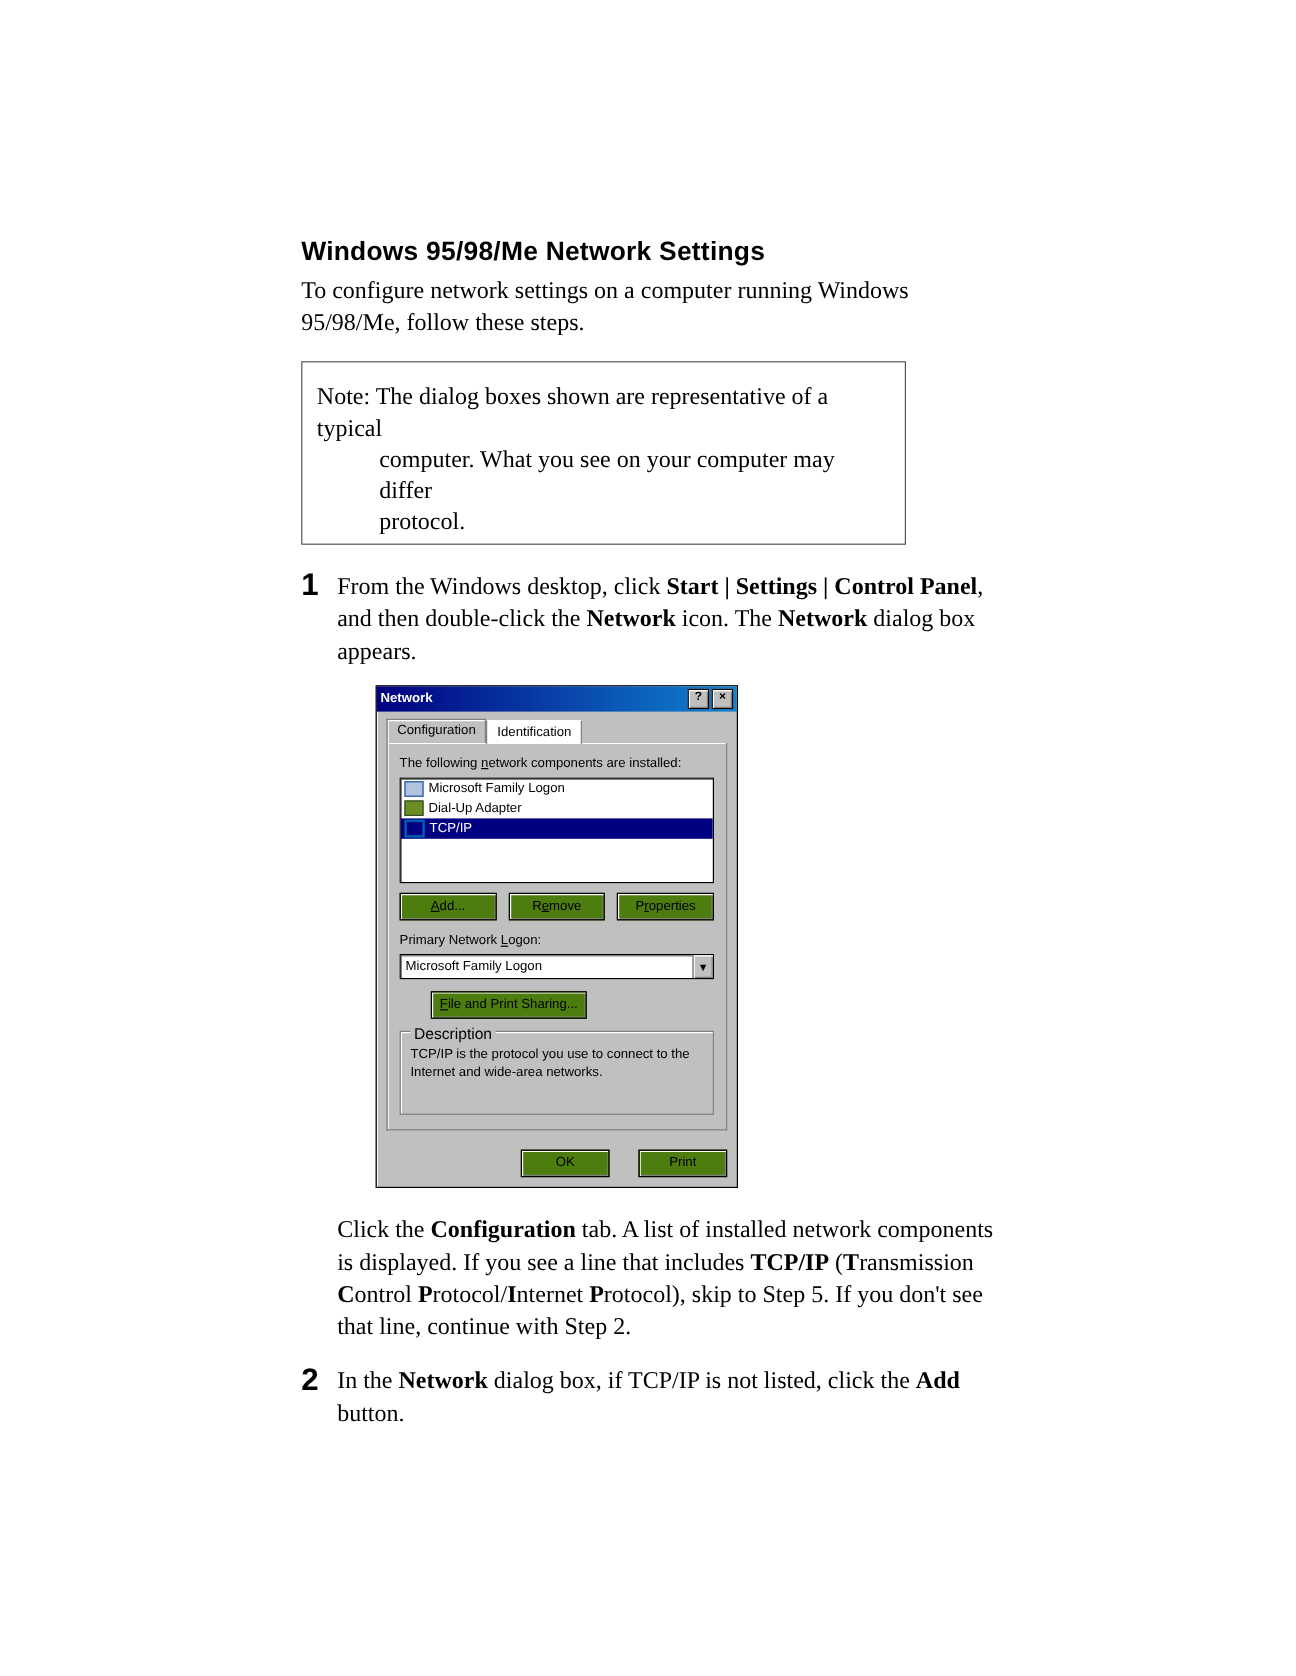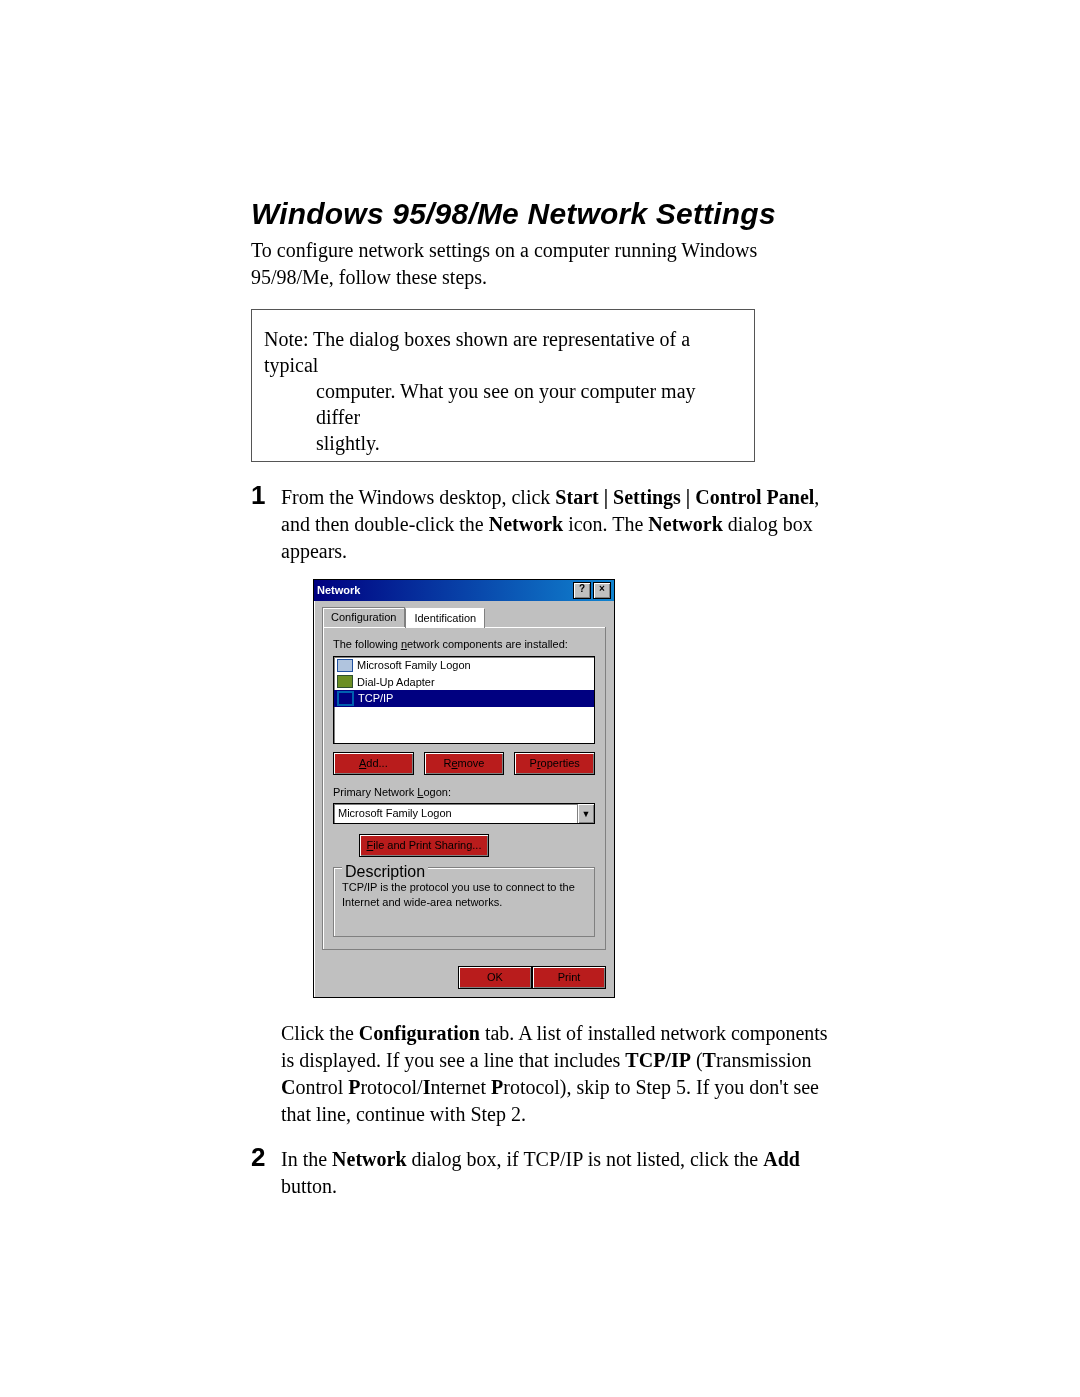--- a/index.html
+++ b/index.html
@@ -3,21 +3,21 @@
 <meta charset="utf-8">
 <style>
   html,body{margin:0;padding:0;background:#fff;}
   .page{
     width:1080px;height:1397px;position:relative;
     font-family:"Times New Roman",Georgia,serif;color:#000;
   }
   .content{position:absolute;left:251px;top:197px;width:592px;}
   h2.heading{
     font-family:"Arial Black","Arial",sans-serif;font-weight:900;
-    font-style:italic;font-size:30px;margin:0 0 6px 0;letter-spacing:.2px;
+    font-size:22px;margin:0 0 6px 0;letter-spacing:.2px;
   }
   p.intro{font-size:20px;line-height:1.35;margin:0 0 18px 0;}
   .note{
     border:1px solid #555;padding:16px 10px 5px 12px;margin:4px 0 22px 0;
     width:480px;font-size:20px;line-height:1.3;
   }
   .note .indent{margin-left:52px;}
   .steps{list-style:none;padding:0;margin:0;}
   .step{position:relative;padding-left:30px;margin:0 0 18px 0;font-size:20px;line-height:1.35;}
   .step .num{
@@ -56,56 +56,56 @@
   .li{display:flex;align-items:center;gap:4px;padding:1px 3px;}
   .li .ic{width:14px;height:11px;display:inline-block;}
   .ic.client{background:#b0c4de;border:1px solid #2050a0;}
   .ic.adapter{background:#6b8e23;border:1px solid #2f4f2f;}
   .ic.proto{width:13px;height:11px;display:inline-block;
     border-left:2px solid #0060b0;border-right:2px solid #0060b0;
     border-top:2px solid #0060b0;border-bottom:2px solid #0060b0;
     border-radius:0 0 0 0;background:transparent;}
   .li.sel{background:#000080;color:#fff;}
   .btnrow{display:flex;gap:10px;justify-content:space-between;margin:0 0 10px 0;}
-  .wbtn{flex:1;padding:3px 0;background:#b91c1c;
+  .wbtn{flex:1;padding:3px 0;background:#4d7c0f;
     border:1px solid #000;box-shadow:inset 1px 1px 0 #fff,inset -1px -1px 0 #808080;
     text-align:center;font-size:11px;}
   .u{text-decoration:underline;}
   .combo{display:flex;border:1px solid #000;box-shadow:inset 1px 1px 0 #808080;
     background:#fff;height:19px;align-items:center;justify-content:space-between;
     padding-left:4px;margin-bottom:10px;}
   .combo .cbtn{width:16px;height:100%;background:#c0c0c0;
     border-left:1px solid #808080;box-shadow:inset 1px 1px 0 #fff,inset -1px -1px 0 #808080;
     display:flex;align-items:center;justify-content:center;font-size:9px;}
   .group{border:1px solid #808080;box-shadow:inset 1px 1px 0 #fff;
     padding:12px 8px 8px 8px;position:relative;margin-bottom:4px;min-height:48px;}
   .group .legend{position:absolute;top:-7px;left:8px;background:#c0c0c0;
-    padding:0 3px;font-size:16px;}
-  .footer{display:flex;gap:0;justify-content:flex-end;padding:10px 8px 8px 0;}
+    padding:0 3px;font-size:13px;}
+  .footer{display:flex;gap:24px;justify-content:flex-end;padding:10px 8px 8px 0;}
   .footer .wbtn{flex:0 0 72px;}
   .fp{margin:2px 0 10px 0;padding-left:26px;}
   .fp .wbtn{width:128px;}
   .after{font-size:20px;line-height:1.35;margin:0 0 18px 30px;}
 
   .pgfoot{position:absolute;left:251px;right:237px;bottom:266px;
     border-top:1px solid #000;padding-top:6px;display:flex;
     justify-content:space-between;font-size:15px;font-family:"Times New Roman",serif;}
 </style>
 </head>
 <body>
 
 <div class="page">
   <div class="content">
     <h2 class="heading">Windows 95/98/Me Network Settings</h2>
     <p class="intro">To configure network settings on a computer running Windows 95/98/Me, follow these steps.</p>
 
     <div class="note">
       <div>Note: The dialog boxes shown are representative of a typical</div>
       <div class="indent">computer. What you see on your computer may differ</div>
-      <div class="indent">slightly.</div>
+      <div class="indent">protocol.</div>
     </div>
 
     <ol class="steps">
       <li class="step">
         <span class="num">1</span>
         <span>From the Windows desktop, click </span><span class="b">Start | Settings | Control Panel</span><span>, and then double-click the </span><span class="b">Network</span><span> icon. The </span><span class="b">Network</span><span> dialog box appears.</span>
 
         
         <div class="dlg">
           <div class="titlebar">

